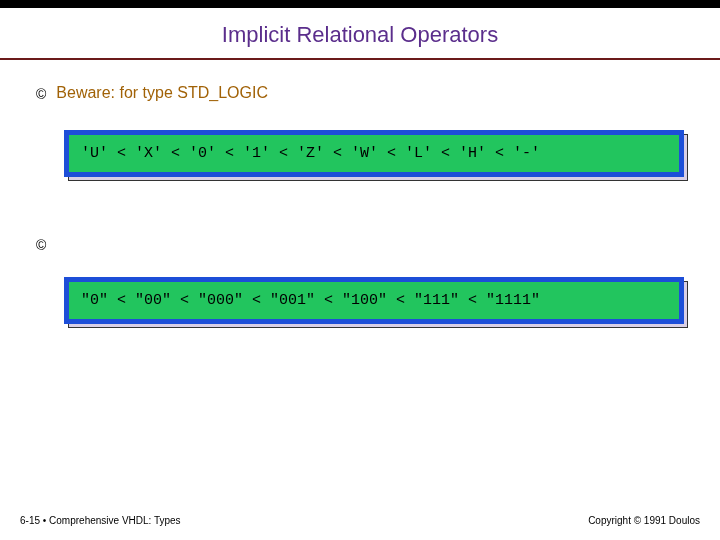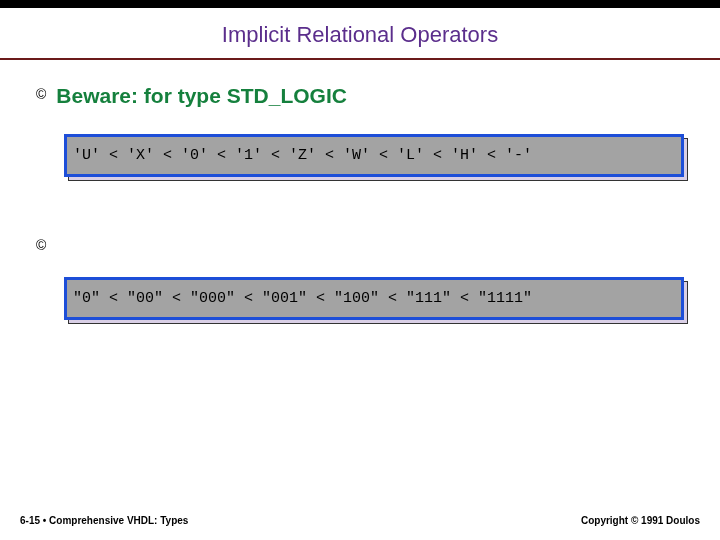--- a/index.html
+++ b/index.html
@@ -40,57 +40,56 @@
     margin-top: 58px;
     margin-bottom: 22px;
   }
   .bullet-icon {
     font-size: 14px;
     color: #000;
     margin-right: 10px;
     line-height: 20px;
   }
   .bullet-text {
-    font-size: 21px;
-    font-weight: bold;
-    color: #15803d;
+    font-size: 16px;
+    font-weight: normal;
+    color: #a16207;
   }
   .codebox-wrap {
     margin-left: 28px;
     position: relative;
   }
   .codebox-shadow {
     position: absolute;
     top: 4px;
     left: 4px;
     right: -4px;
     bottom: -4px;
     background: #d9cfe6;
     border: 1px solid #333;
   }
   .codebox {
     position: relative;
-    background: #a3a3a3;
-    border: 3px solid #1d4ed8;
-    padding: 10px 6px;
+    background: #22c55e;
+    border: 5px solid #1d4ed8;
+    padding: 10px 12px;
     font-family: "Courier New", Courier, monospace;
     font-size: 15px;
     white-space: nowrap;
     color: #000;
   }
   .footer {
     position: absolute;
     bottom: 14px;
     left: 20px;
     right: 20px;
     display: flex;
     justify-content: space-between;
     font-size: 10px;
     color: #000;
-    font-weight: bold;
   }
 </style>
 </head>
 <body>
 
 <div class="topbar"></div>
 
 <div class="title">Implicit Relational Operators</div>
 <div class="title-underline"></div>
 

